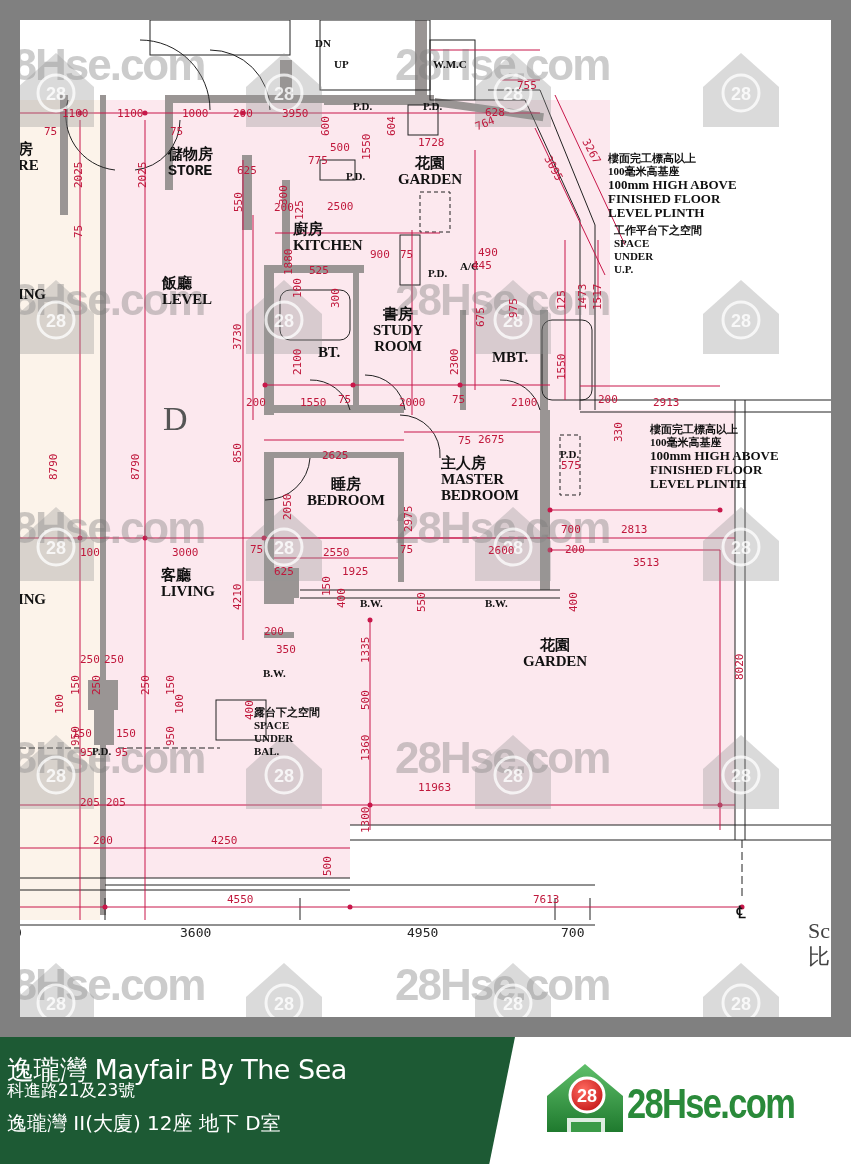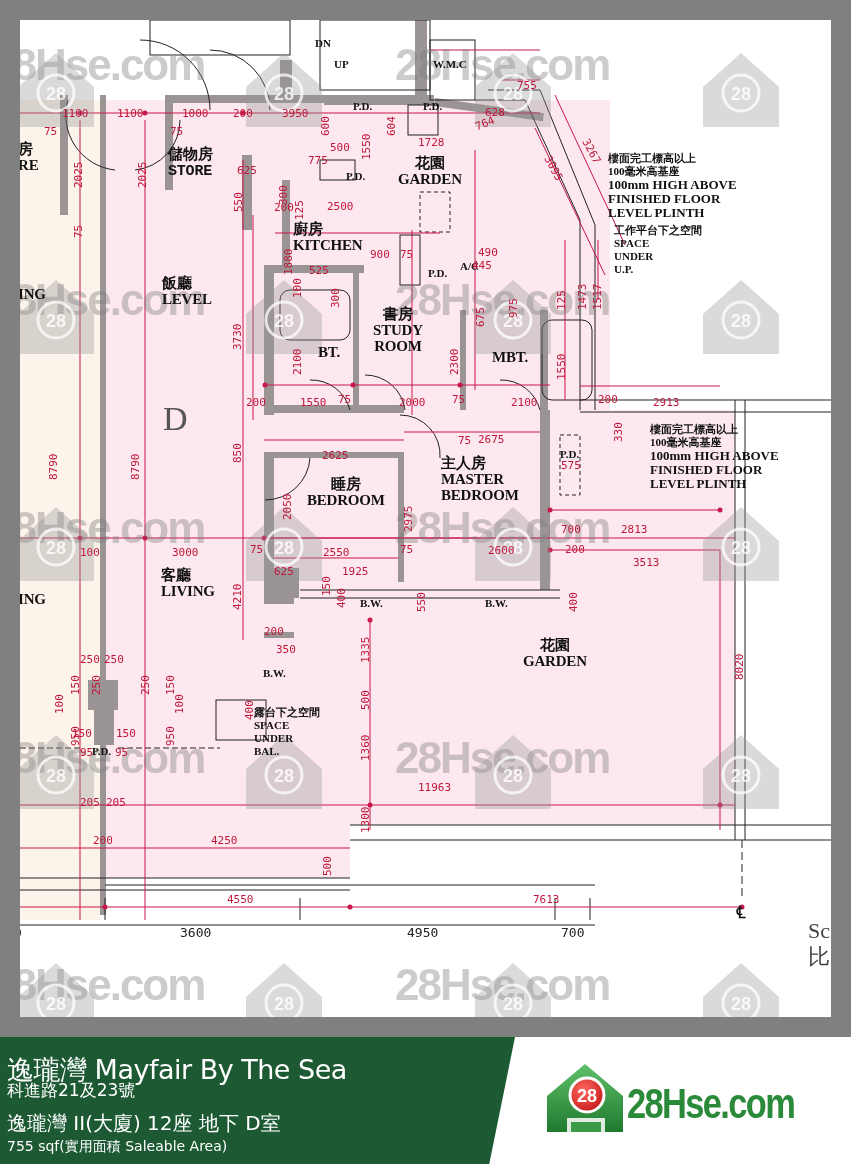--- a/index.html
+++ b/index.html
@@ -503,21 +503,20 @@
   <div class="axis-dim" style="left:160px; top:905px;">3600</div>
   <div class="axis-dim" style="left:387px; top:905px;">4950</div>
   <div class="axis-dim" style="left:541px; top:905px;">700</div>
 </div>
 
 <div class="info-panel">
   <div class="info-green">
     <div class="info-title">逸瓏灣 Mayfair By The Sea</div>
     <div class="info-line info-address">科進路21及23號</div>
     <div class="info-line info-unit">逸瓏灣 II(大廈) 12座 地下 D室</div>
-    <div class="info-line info-area">755 sqf(實用面積 Saleable Area)</div>
   </div>
 </div>
 
 <div class="brand">
   <svg style="position:absolute; left:0; top:2px;" width="80" height="74" viewBox="0 0 80 74">
     <defs>
       <linearGradient id="hg" x1="0" y1="0" x2="0" y2="1">
         <stop offset="0" stop-color="#5fbf6a"></stop>
         <stop offset="1" stop-color="#1f7a2e"></stop>
       </linearGradient>

